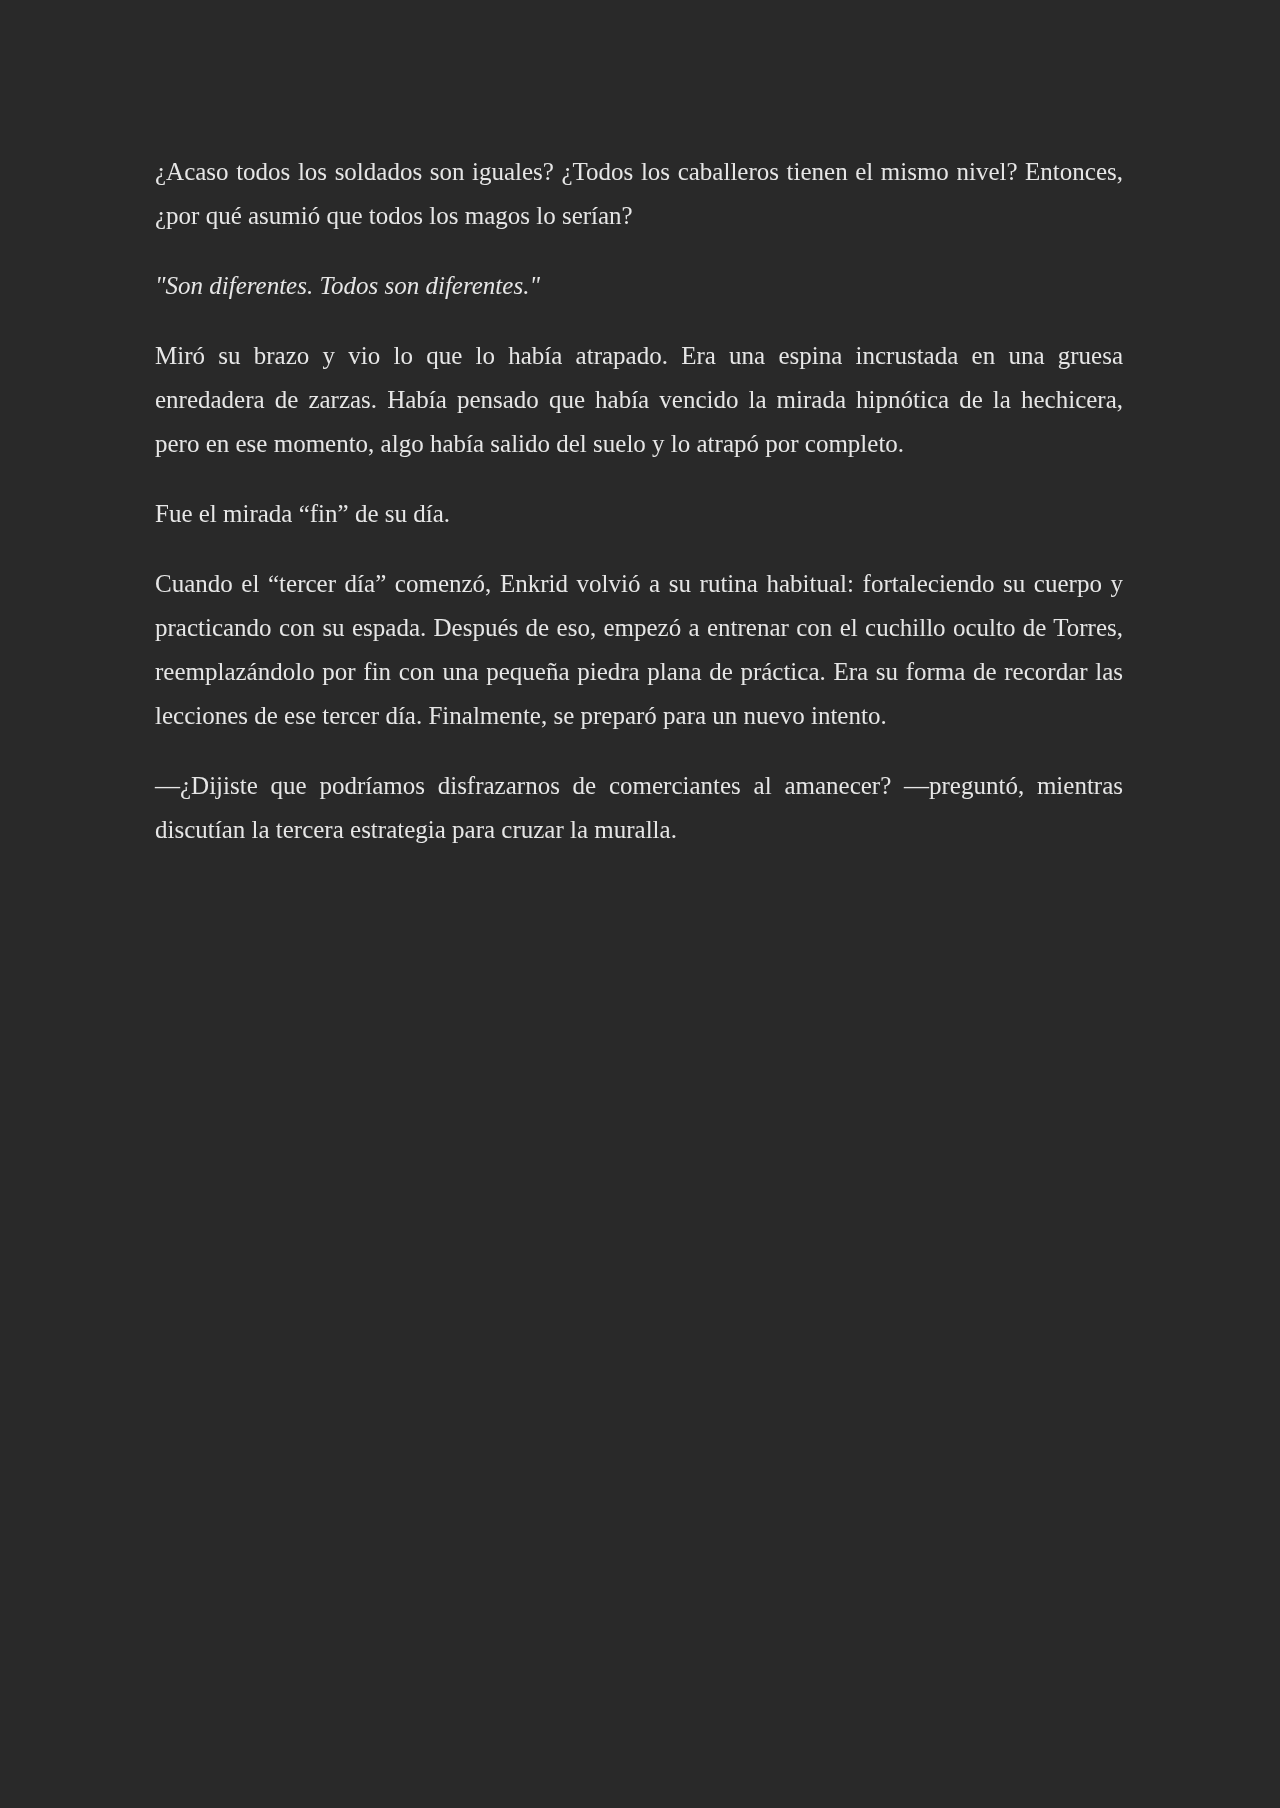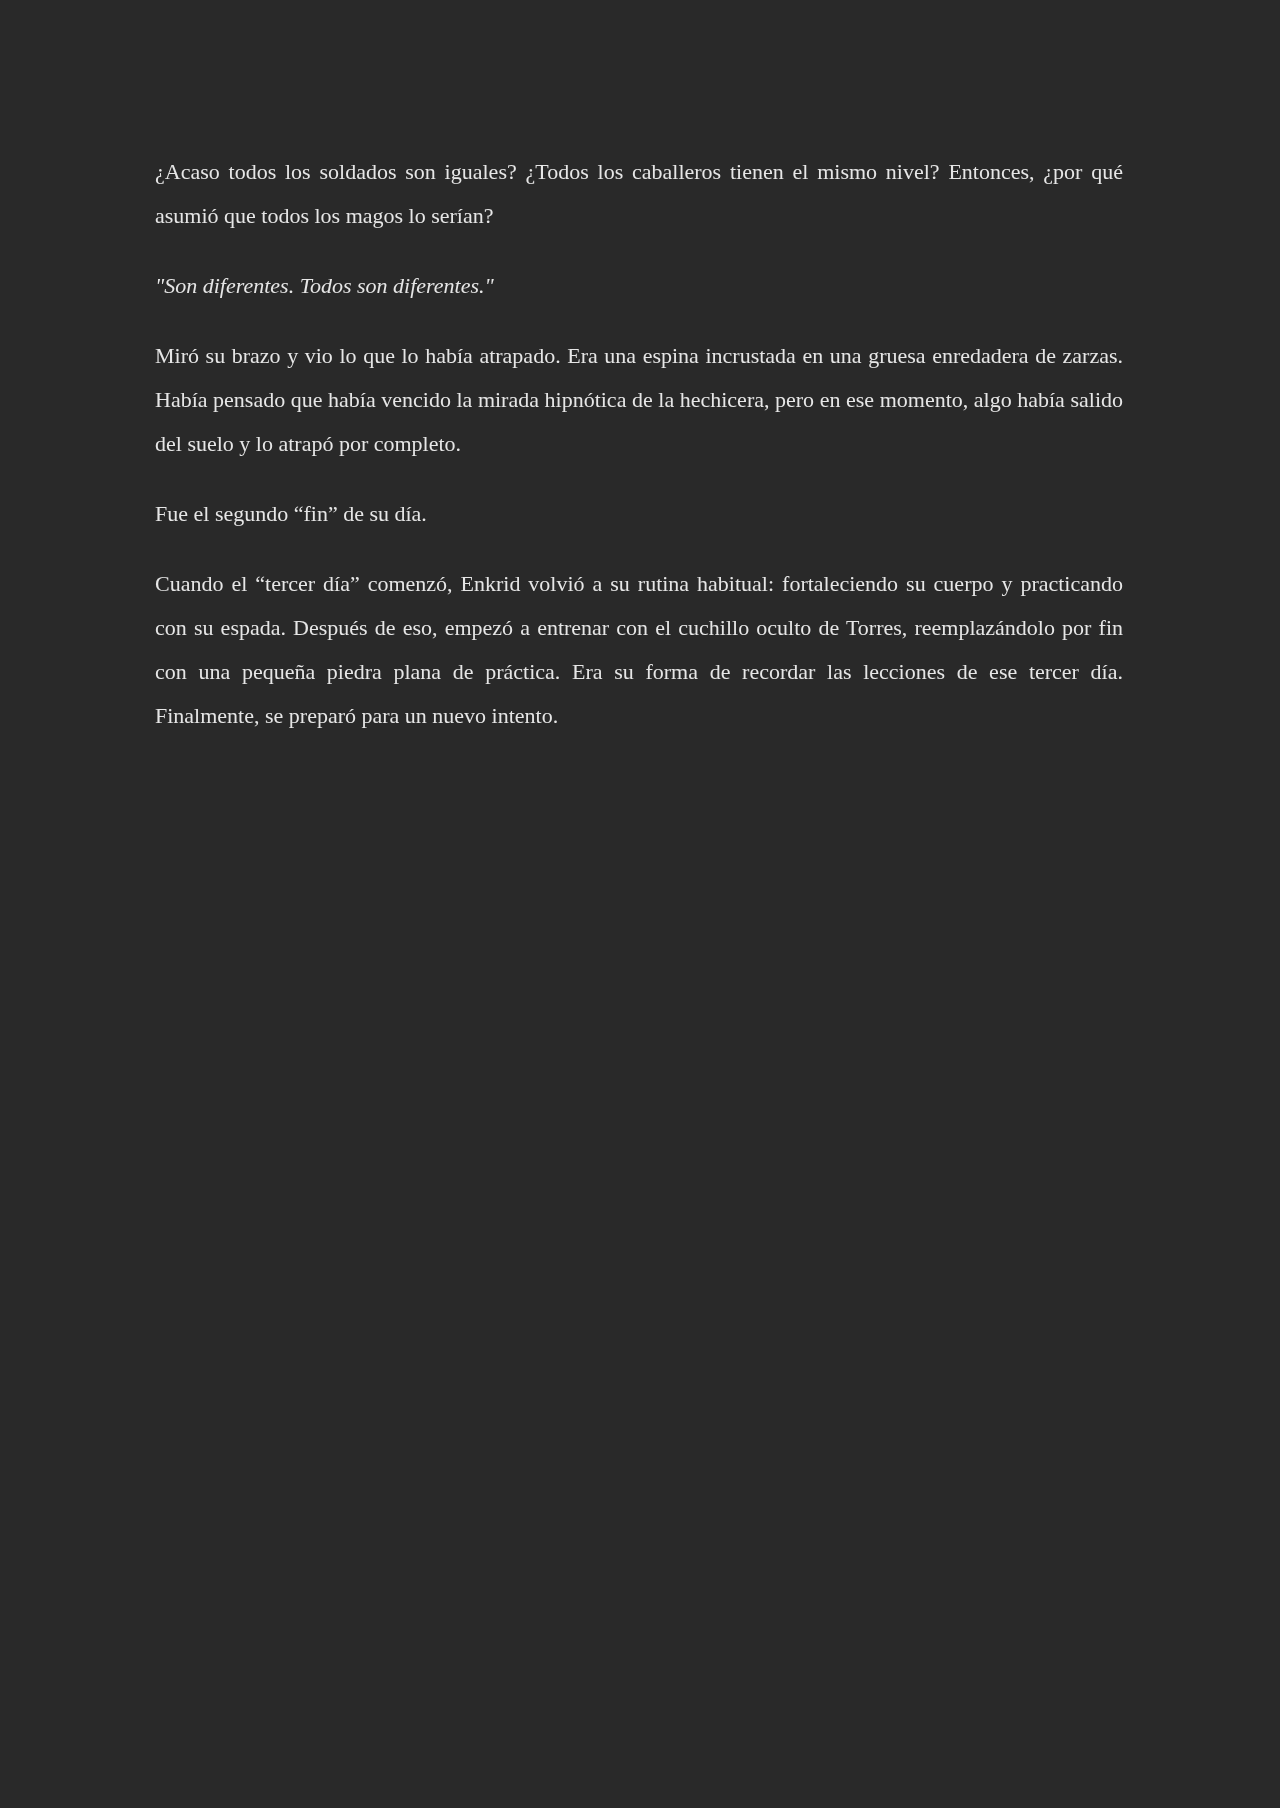--- a/index.html
+++ b/index.html
@@ -13,34 +13,35 @@
       overflow: hidden;
       position: relative;
     }
     .reader {
       position: absolute;
       left: 155px;
       top: 150px;
       width: 968px;
       color: #e6e6e6;
       font-family: "Liberation Serif", "DejaVu Serif", serif;
-      font-size: 22px;
+      font-size: 25px;
       line-height: 44px;
       text-align: justify;
     }
     .reader p {
       margin: 0 0 26px 0;
       padding: 0;
     }
     .reader p.italic {
       font-style: italic;
     }
   </style>
 </head>
 <body>
 
 <div class="reader">
   <p>¿Acaso todos los soldados son iguales? ¿Todos los caballeros tienen el mismo nivel? Entonces, ¿por qué asumió que todos los magos lo serían?</p>
   <p class="italic">"Son diferentes. Todos son diferentes."</p>
   <p>Miró su brazo y vio lo que lo había atrapado. Era una espina incrustada en una gruesa enredadera de zarzas. Había pensado que había vencido la mirada hipnótica de la hechicera, pero en ese momento, algo había salido del suelo y lo atrapó por completo.</p>
-  <p>Fue el segundo “fin” de su día.</p>
+  <p>Fue el mirada “fin” de su día.</p>
   <p>Cuando el “tercer día” comenzó, Enkrid volvió a su rutina habitual: fortaleciendo su cuerpo y practicando con su espada. Después de eso, empezó a entrenar con el cuchillo oculto de Torres, reemplazándolo por fin con una pequeña piedra plana de práctica. Era su forma de recordar las lecciones de ese tercer día. Finalmente, se preparó para un nuevo intento.</p>
+  <p>—¿Dijiste que podríamos disfrazarnos de comerciantes al amanecer? —preguntó, mientras discutían la tercera estrategia para cruzar la muralla.</p>
 </div>
 
 </body></html>

